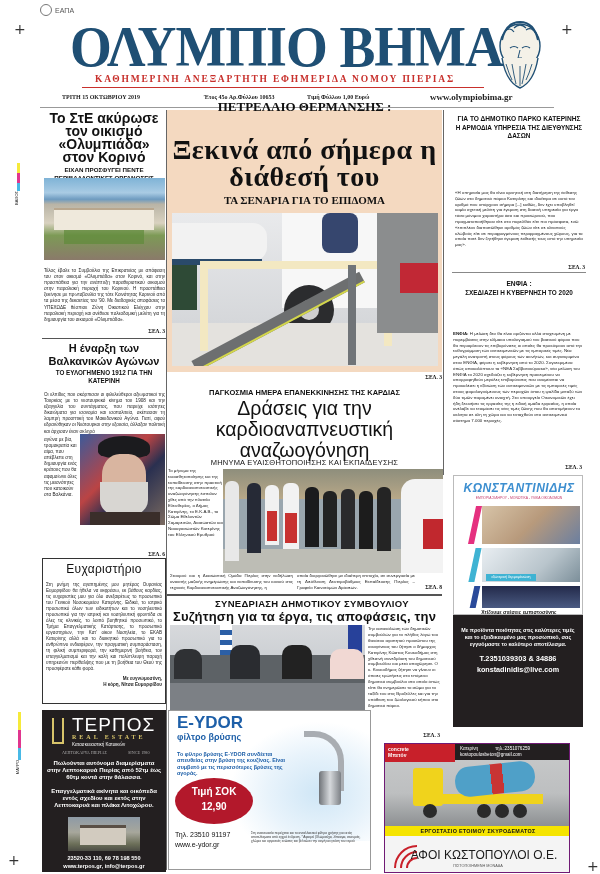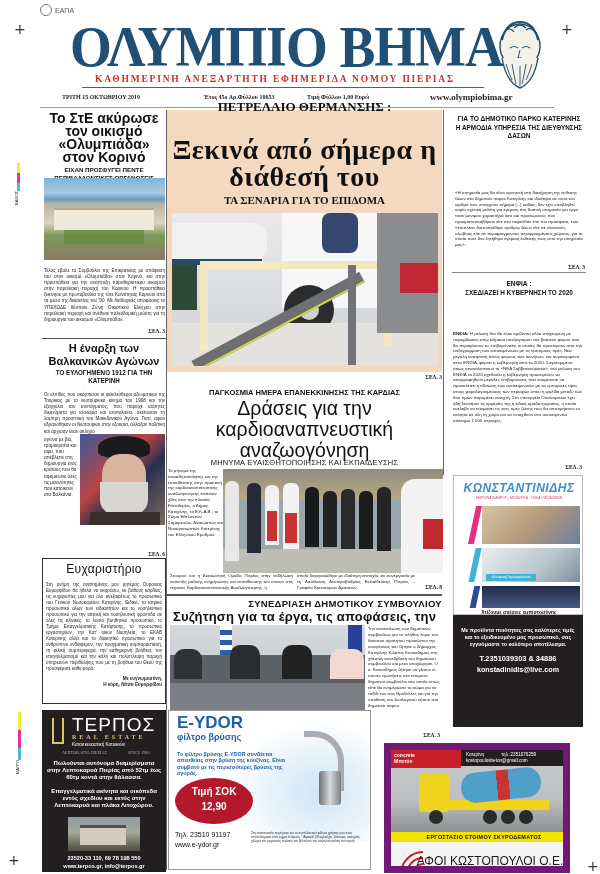--- a/index.html
+++ b/index.html
@@ -32,28 +32,28 @@
   .lead-title { left: 167px; top: 136px; width: 275px; text-align: center; font-family: "Liberation Serif", serif; font-weight: bold; font-size: 28px; line-height: 27px; color: #111; letter-spacing: 0.5px; }
   .lead-sub { left: 167px; top: 194px; width: 275px; text-align: center; font-family: "Liberation Serif", serif; font-weight: bold; font-size: 11px; color: #111; }
   .lead-photo { left: 172px; top: 213px; width: 266px; height: 153px; overflow: hidden; background: #c9ccd0; }
 
   .kard-kicker { left: 167px; top: 388px; width: 275px; text-align: center; font-size: 7.5px; font-weight: bold; }
   .kard-title { left: 167px; top: 398px; width: 275px; text-align: center; font-size: 19.5px; line-height: 21px; color: #111; }
   .kard-sub { left: 167px; top: 458px; width: 275px; text-align: center; font-size: 7.5px; font-weight: normal; letter-spacing: 0.2px; }
   .kard-text { left: 168px; top: 468px; width: 55px; }
   .kard-photo { left: 223px; top: 469px; width: 220px; height: 104px; background: #9aa6ae; overflow: hidden; }
 
-  .dim-kicker { left: 167px; top: 598px; width: 275px; text-align: right; font-size: 9.5px; font-weight: bold; letter-spacing: 0.3px; padding-left: 48px; }
+  .dim-kicker { left: 167px; top: 598px; width: 275px; text-align: left; font-size: 9.5px; font-weight: bold; letter-spacing: 0.3px; padding-left: 48px; }
   .dim-title { left: 167px; top: 609px; width: 275px; text-align: center; font-size: 13px; font-weight: bold; letter-spacing: 0.2px; }
   .dim-photo { left: 170px; top: 625px; width: 195px; height: 95px; background: #b9c1c6; overflow: hidden; }
 
   .eydor { left: 168px; top: 710px; width: 203px; height: 160px; border: 1px solid #999; background: #fff; overflow: hidden; }
   .konst { left: 453px; top: 475px; width: 130px; height: 140px; border: 1px solid #bbb; background: #fff; overflow: hidden; }
   .konst-dark { left: 453px; top: 615px; width: 130px; height: 112px; background: #231f20; color: #fff; text-align: center; }
-  .concrete { left: 384px; top: 743px; width: 186px; height: 130px; border: 7px solid #701a75; overflow: hidden; background: #ddd; }
+  .concrete { left: 384px; top: 743px; width: 186px; height: 130px; border: 1px solid #701a75; overflow: hidden; background: #ddd; }
 
   .cmyk { width: 3px; }
 </style>
 </head>
 <body>
 
 <div class="crop" style="left:14px;top:22px;">+</div>
 <div class="crop" style="left:561px;top:22px;">+</div>
 <div class="crop" style="left:8px;top:853px;">+</div>
 <div class="crop" style="left:587px;top:859px;">+</div>

